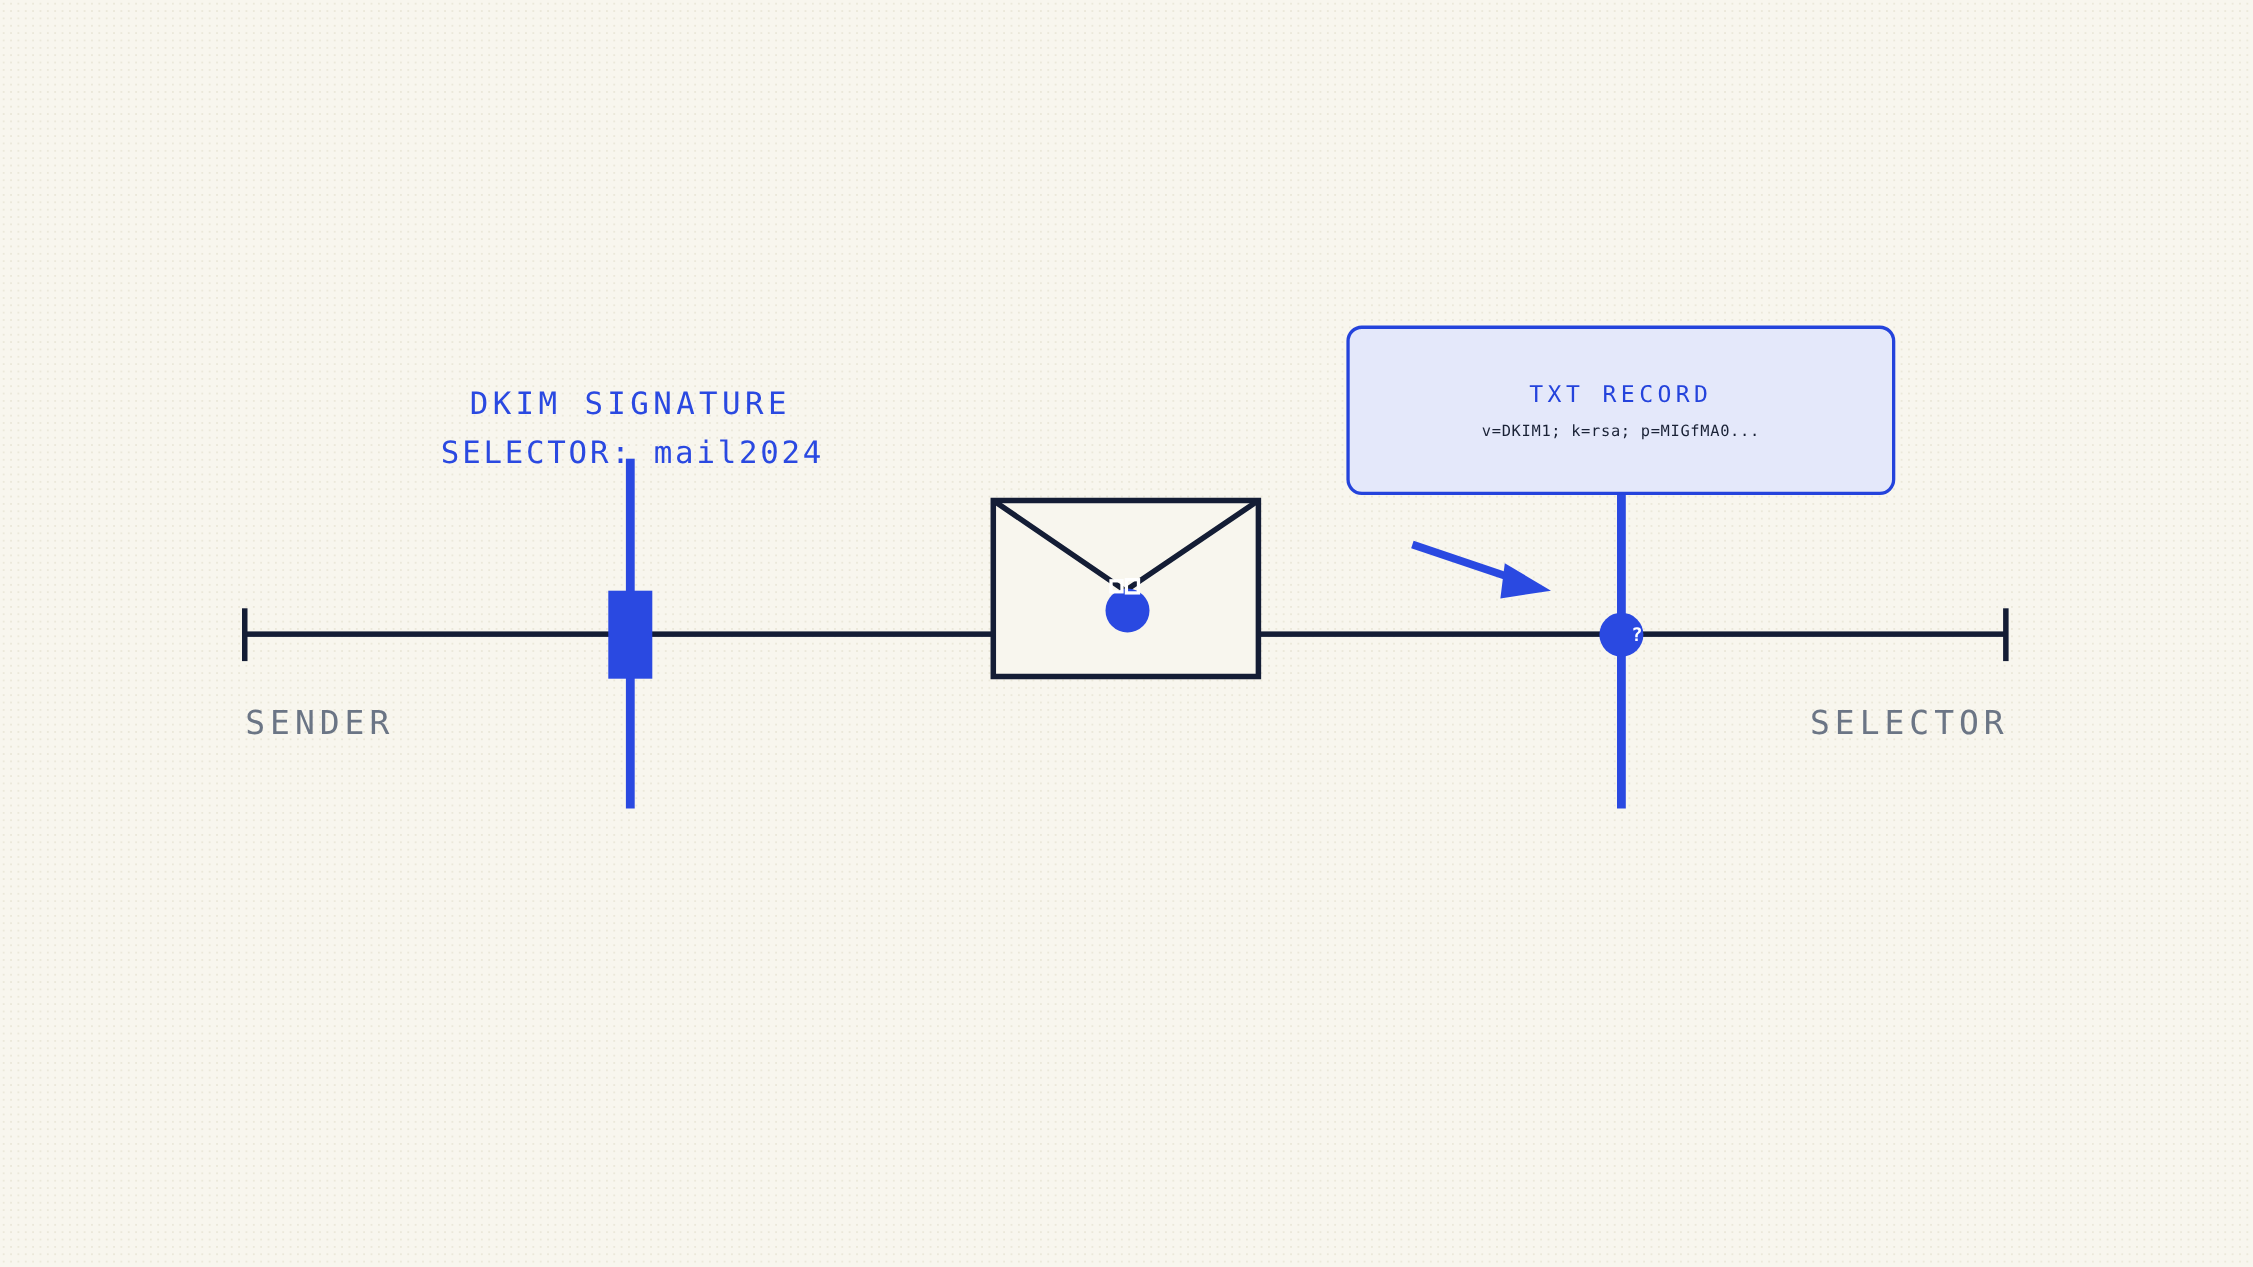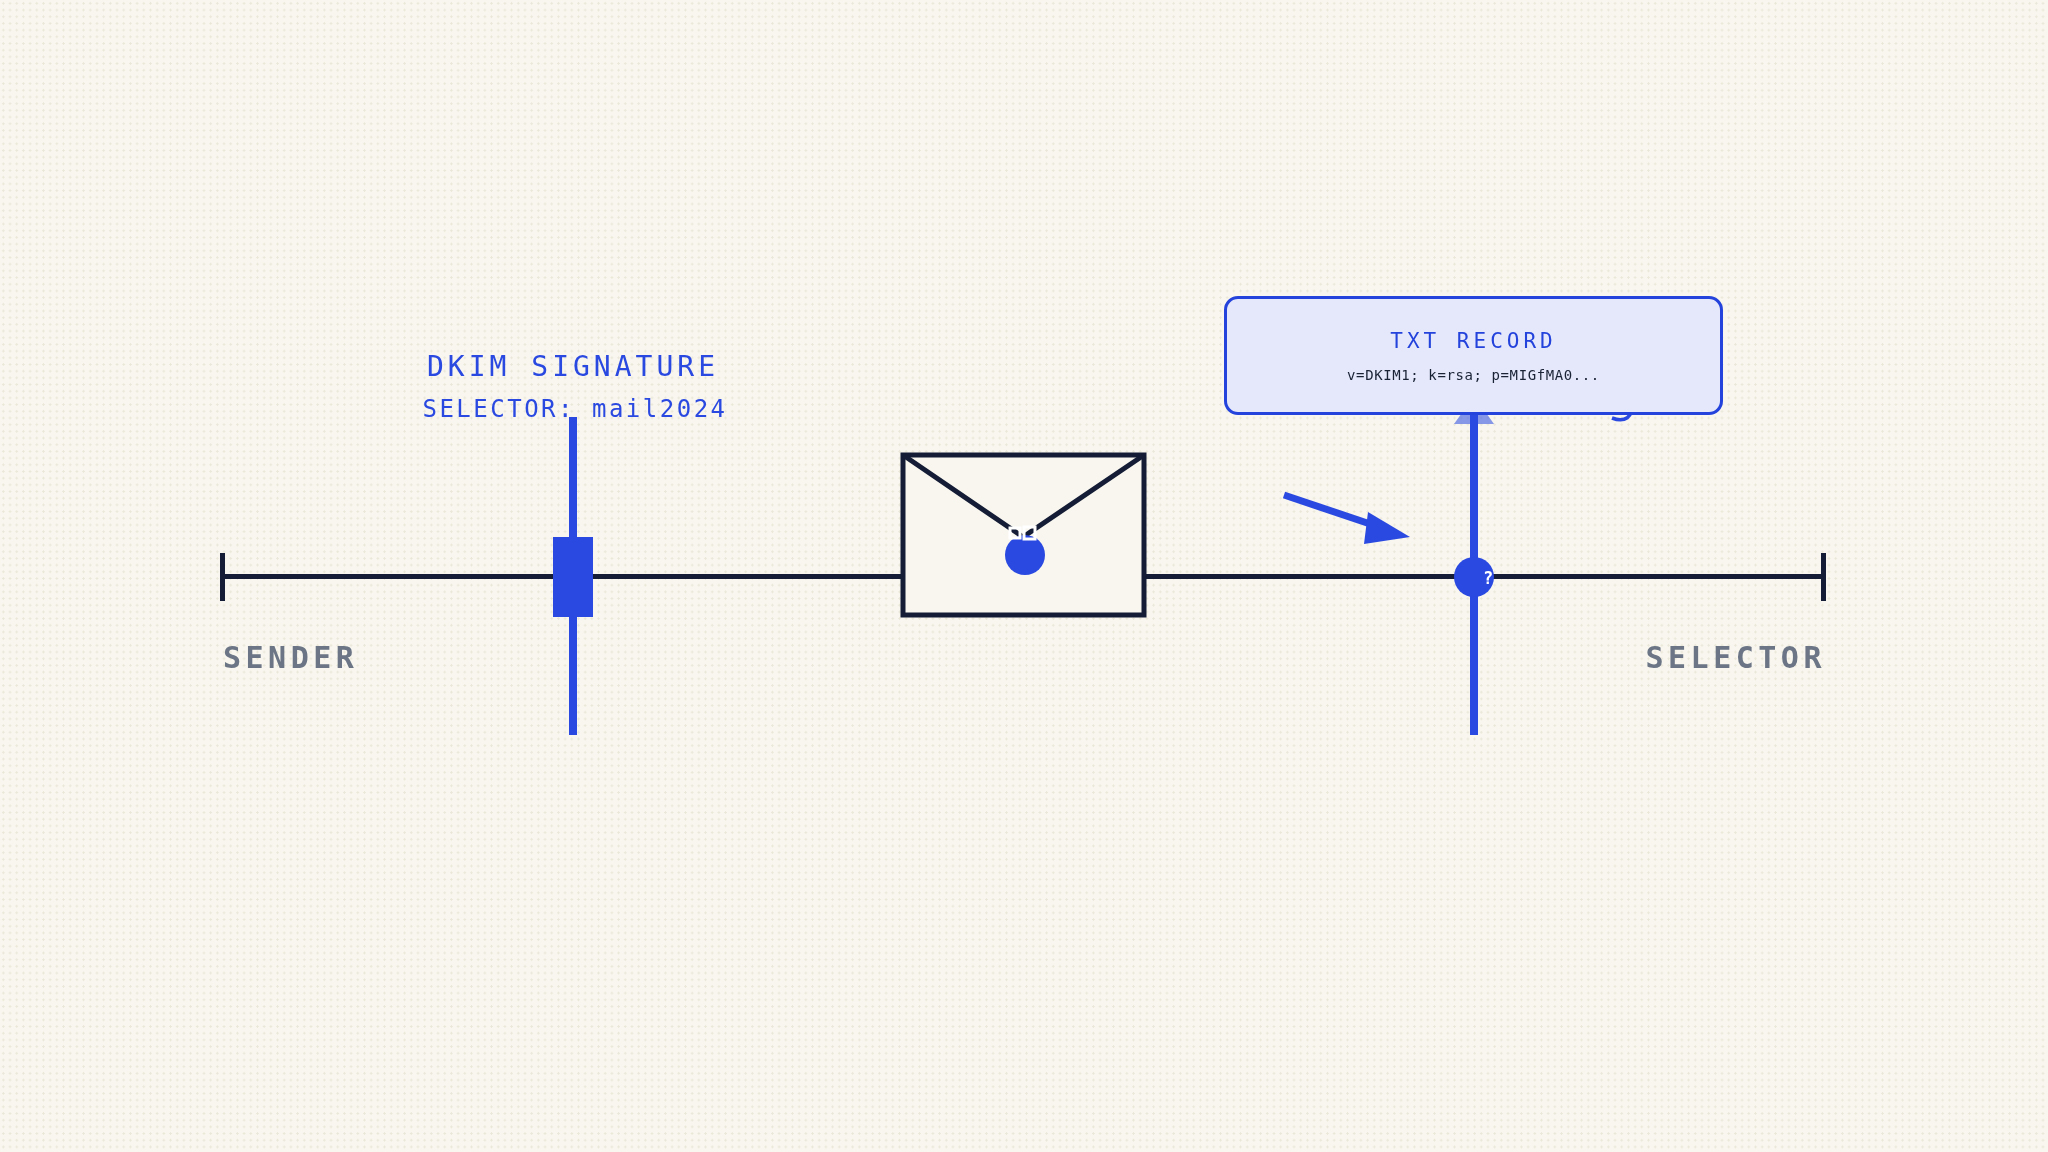--- a/index.html
+++ b/index.html
@@ -36,39 +36,38 @@
   .tick-right { left: 1821px; }
 
   
   .endpoint-label {
     top: 640px;
     font-size: 30px;
     letter-spacing: 4.5px;
     color: #6b7585;
     white-space: nowrap;
     z-index: 2;
-    font-weight: bold;
   }
   .sender-label   { left: 223px; }
   .verified-label { right: 222px; }
 
   
   .dkim-title {
     left: 573px; top: 350px;
     transform: translateX(-50%);
     font-size: 28px;
     letter-spacing: 4px;
     color: #2a49e1;
     white-space: nowrap;
     z-index: 3;
   }
   .dkim-selector {
     left: 575px; top: 395px;
     transform: translateX(-50%);
-    font-size: 24px;
+    font-size: 28px;
     letter-spacing: 2.5px;
     color: #2a49e1;
     white-space: nowrap;
     z-index: 3;
     text-align: center;
   }
   .dkim-vline {
     left: 569px; top: 417px;
     width: 8px; height: 318px;
     background: #2a49e1;
@@ -110,21 +109,21 @@
     font-weight: bold;
     z-index: 5;
   }
 
   
   .occluded-fragment-svg { left: 1605px; top: 400px; z-index: 2; }
 
   
   .txt-box {
     left: 1224px; top: 296px;
-    width: 499px; height: 119px;
+    width: 499px; height: 154px;
     box-sizing: border-box;
     background: #e4e8fa;
     border: 3px solid #2443dc;
     border-radius: 14px;
     display: flex;
     flex-direction: column;
     align-items: center;
     justify-content: center;
     gap: 14px;
     z-index: 6;

